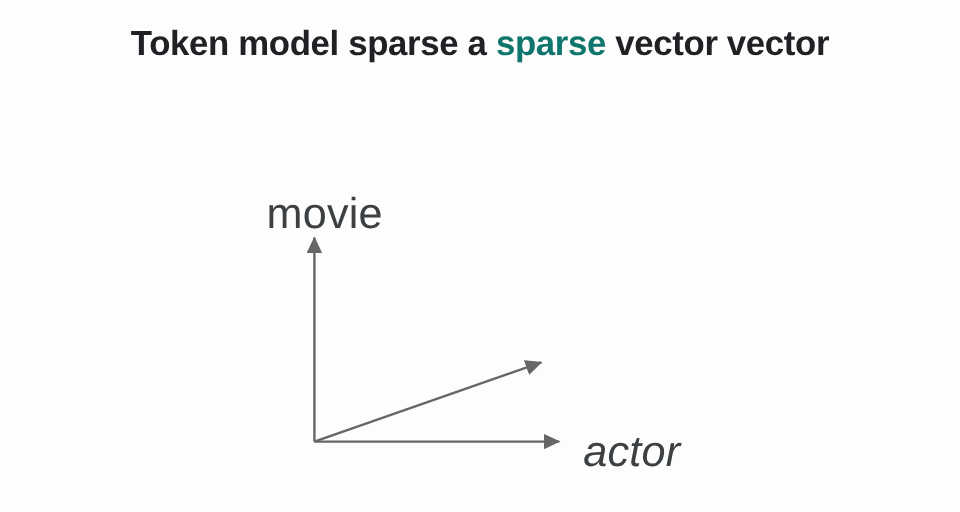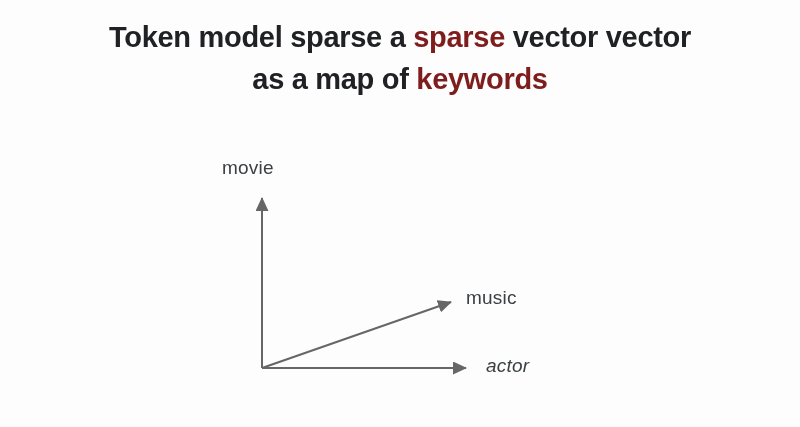--- a/index.html
+++ b/index.html
@@ -21,68 +21,64 @@
     width: 800px;
     margin: 0;
     text-align: center;
     font-size: 29px;
     line-height: 42px;
     font-weight: 700;
     letter-spacing: -0.3px;
     color: #202124;
   }
   .title .hl {
-    color: #7f1d1d;
+    color: #0f766e;
   }
   .diagram {
     position: absolute;
     inset: 0;
   }
   .axes-svg {
     position: absolute;
     left: 0;
     top: 0;
   }
   .axis-label {
     position: absolute;
-    font-size: 19px;
+    font-size: 36px;
     font-weight: 400;
     color: #3c4043;
     letter-spacing: 0.2px;
     white-space: nowrap;
   }
   .label-movie { left: 222px; top: 157px; }
   .label-music { left: 466px; top: 287px; }
   .label-actor { left: 486px; top: 355px; font-style: italic; }
 </style>
 </head>
 <body>
 
 <div class="slide">
 
   <h1 class="title">
     <span>
       <span>Token model sparse a </span><span class="hl">sparse</span><span> vector vector</span>
     </span>
     <br>
-    <span>
-      <span>as a map of </span><span class="hl">keywords</span>
-    </span>
   </h1>
 
   <div class="diagram">
     <svg class="axes-svg" width="800" height="427" viewBox="0 0 800 427">
       <defs>
         <marker id="arrowhead" markerUnits="userSpaceOnUse" markerWidth="15" markerHeight="13" refX="13" refY="6.5" orient="auto">
           <path d="M0,0 L14,6.5 L0,13 z" fill="#666666"></path>
         </marker>
       </defs>
       <line x1="262" y1="368" x2="262" y2="198" stroke="#666666" stroke-width="2" marker-end="url(#arrowhead)"></line>
       <line x1="262" y1="368" x2="466" y2="368" stroke="#666666" stroke-width="2" marker-end="url(#arrowhead)"></line>
       <line x1="262" y1="368" x2="451" y2="302" stroke="#666666" stroke-width="2" marker-end="url(#arrowhead)"></line>
     </svg>
 
     <div class="axis-label label-movie">movie</div>
-    <div class="axis-label label-music">music</div>
     <div class="axis-label label-actor">actor</div>
   </div>
 
 </div>
 
 </body></html>

